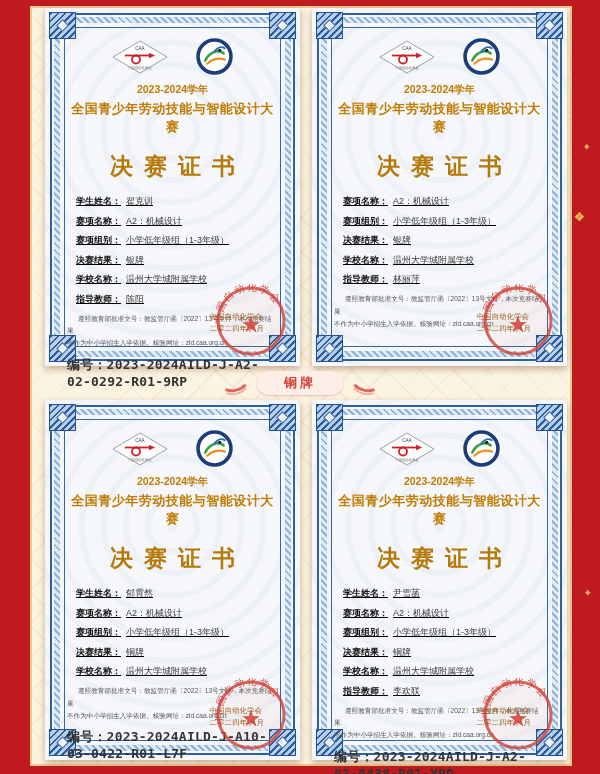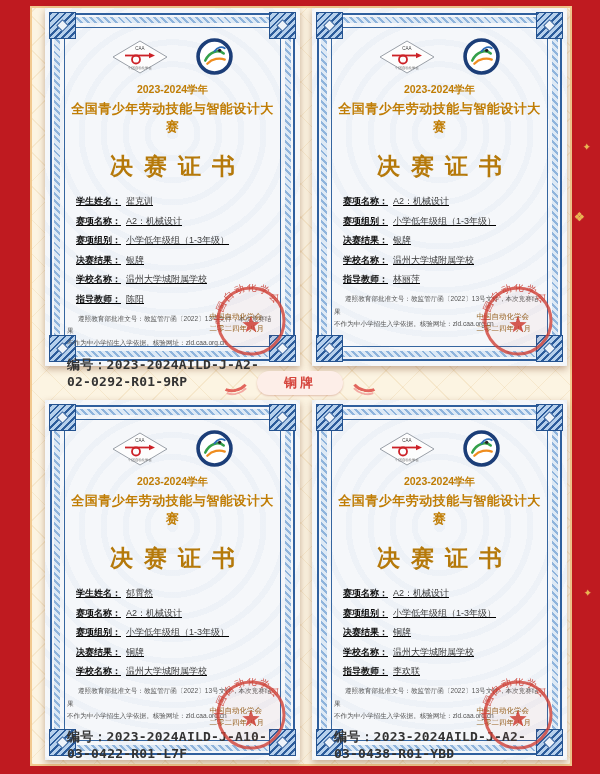--- a/index.html
+++ b/index.html
@@ -266,20 +266,21 @@
         <path d="M9 22 C13 13, 22 11, 27 15" fill="none" stroke="#34a04a" stroke-width="2.4" stroke-linecap="round"></path>
         <path d="M11 25 C16 20, 23 19, 28 21" fill="none" stroke="#ef8d1f" stroke-width="2.2" stroke-linecap="round"></path>
         <path d="M18 13 C21 9, 25 8, 28 10" fill="none" stroke="#2b6cb8" stroke-width="1.8" stroke-linecap="round"></path>
         <circle cx="23" cy="12" r="1.6" fill="#222"></circle>
       </svg>
     </div>
     <div class="year">2023-2024学年</div>
     <div class="comp">全国青少年劳动技能与智能设计大赛</div>
     <div class="title">决赛证书</div>
     <div class="fields">
+      <div class="frow"><span class="lbl">学生姓名：</span><span class="val">尹雪菡</span></div>
       <div class="frow"><span class="lbl">赛项名称：</span><span class="val">A2：机械设计</span></div>
       <div class="frow"><span class="lbl">赛项组别：</span><span class="val">小学低年级组（1-3年级）</span></div>
       <div class="frow"><span class="lbl">决赛结果：</span><span class="val">铜牌</span></div>
       <div class="frow"><span class="lbl">学校名称：</span><span class="val">温州大学城附属学校</span></div>
       <div class="frow"><span class="lbl">指导教师：</span><span class="val">李欢联</span></div>
     </div>
     <div class="fn fn1">遵照教育部批准文号：教监管厅函〔2022〕13号文件，本次竞赛结果</div>
     <div class="fn">不作为中小学招生入学依据。核验网址：zld.caa.org.cn</div>
     <div class="serial"><span>编号：</span><span>2023-2024AILD-J-A2-03-0438-R01-YBD</span></div>
   </div>

